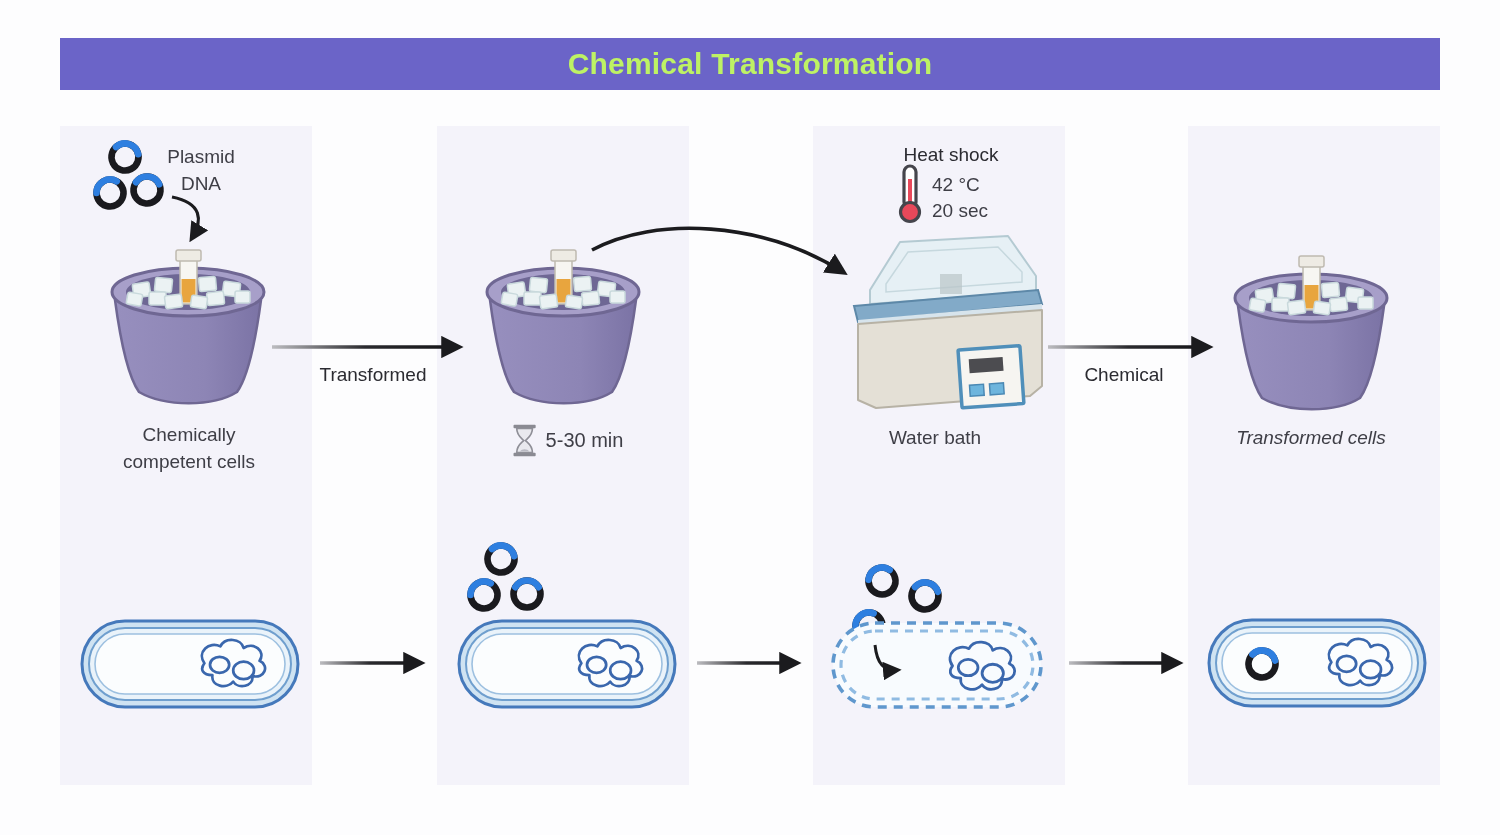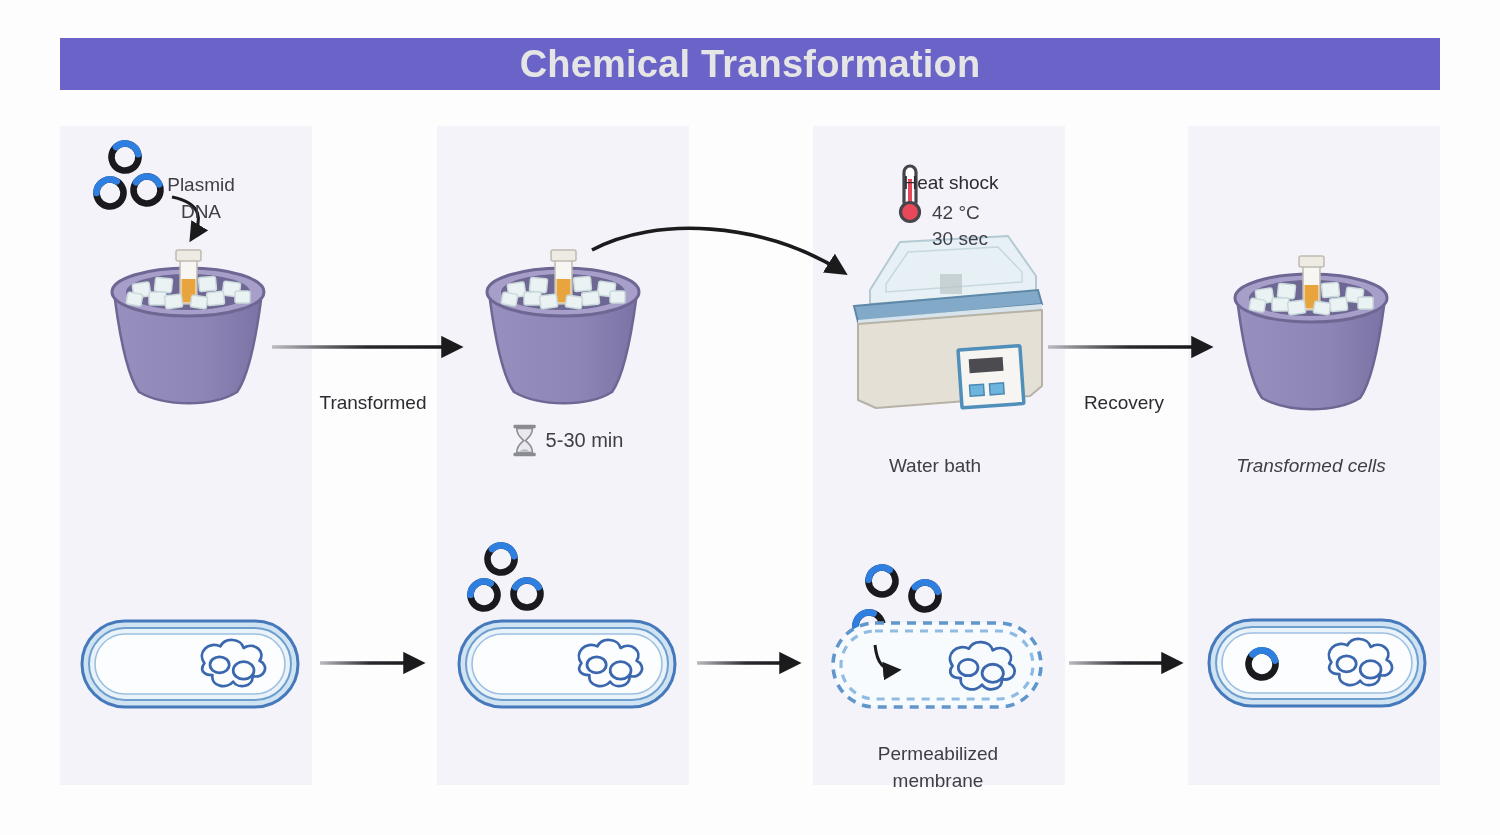--- a/index.html
+++ b/index.html
@@ -4,27 +4,27 @@
 <style>
   html,body{margin:0;padding:0;background:#fdfdfe;}
   #canvas{
     position:relative;width:1500px;height:835px;overflow:hidden;
     background:#fdfdfe;font-family:"Liberation Sans",sans-serif;
   }
   .banner{
     position:absolute;left:60px;top:38px;width:1380px;height:52px;
     background:#6b64c8;display:flex;align-items:center;justify-content:center;
   }
-  .banner .title{color:#e5e5e5;font-size:38px;font-weight:700;letter-spacing:.2px;}
+  .banner .title{color:#bef264;font-size:30px;font-weight:700;letter-spacing:.2px;}
   .panel{position:absolute;top:126px;width:252px;height:659px;background:#f4f3fa;}
   .p1{left:60px}.p2{left:437px}.p3{left:813px}.p4{left:1188px}
   svg.layer{position:absolute;left:0;top:0;z-index:2;}
   .lbl{
     position:absolute;z-index:3;font-size:19px;color:#3e3e46;text-align:center;
-    transform:translateX(-50%);white-space:nowrap;line-height:27px;margin-top:28px;
+    transform:translateX(-50%);white-space:nowrap;line-height:27px;
   }
   .lbl.bold{font-weight:400;color:#2b2b31;}
   .lbl.left{transform:none;text-align:left;}
   .time-row{
     position:absolute;z-index:3;left:568px;top:424px;transform:translateX(-50%);
     display:flex;align-items:center;gap:9px;
   }
   .time-row .txt{font-size:20px;color:#3e3e46;}
 </style>
 </head>
@@ -193,41 +193,41 @@
       <use href="#bact"></use>
     </g>
     <use href="#plasmid" transform="translate(1262,664) rotate(15)"></use>
   </svg>
 
   <div class="lbl" style="left:201px;top:143px;">
     <div>Plasmid</div>
     <div>DNA</div>
   </div>
 
+  <div class="lbl" style="left:189px;top:421px;">
+    <div>Chemically</div>
+    <div>competent cells</div>
+  </div>
 
   <div class="lbl bold" style="left:373px;top:361px;">Transformed</div>
 
   <div class="time-row">
     <svg width="24" height="33" viewBox="0 0 26 34">
       <rect x="1" y="0" width="24" height="3.6" rx="1" fill="#8a8a92"></rect>
       <rect x="1" y="30.4" width="24" height="3.6" rx="1" fill="#8a8a92"></rect>
       <path d="M4.5,4 H21.5 C21.5,12 15.5,15 14,17 C15.5,19 21.5,22 21.5,30 H4.5 C4.5,22 10.5,19 12,17 C10.5,15 4.5,12 4.5,4 Z" fill="#e9e9ee" stroke="#8f8f97" stroke-width="1.8"></path>
       <path d="M8,29 C10,25.5 16,25.5 18,29 Z" fill="#b9b9c2"></path>
     </svg>
     <span class="txt">5-30 min</span>
   </div>
 
   <div class="lbl bold" style="left:951px;top:141px;">Heat shock</div>
   <div class="lbl left" style="left:932px;top:171px;text-align:right;">42 °C</div>
-  <div class="lbl left" style="left:932px;top:197px;">30 sec</div>
+  <div class="lbl left" style="left:932px;top:197px;">20 sec</div>
 
   <div class="lbl" style="left:935px;top:424px;">Water bath</div>
 
-  <div class="lbl bold" style="left:1124px;top:361px;">Recovery</div>
+  <div class="lbl bold" style="left:1124px;top:361px;">Chemical</div>
 
   <div class="lbl" style="left:1311px;top:424px;font-style:italic;">Transformed cells</div>
 
-  <div class="lbl" style="left:938px;top:712px;">
-    <div>Permeabilized</div>
-    <div>membrane</div>
-  </div>
 
 </div>
 
 </body></html>

